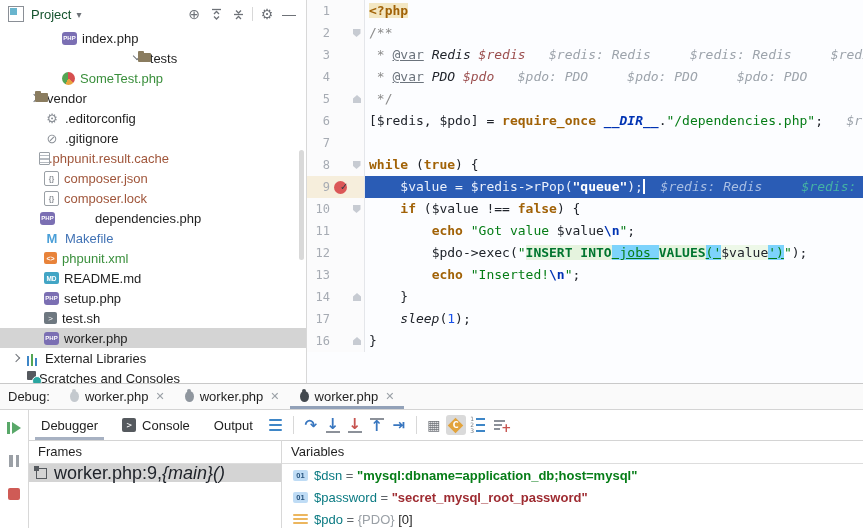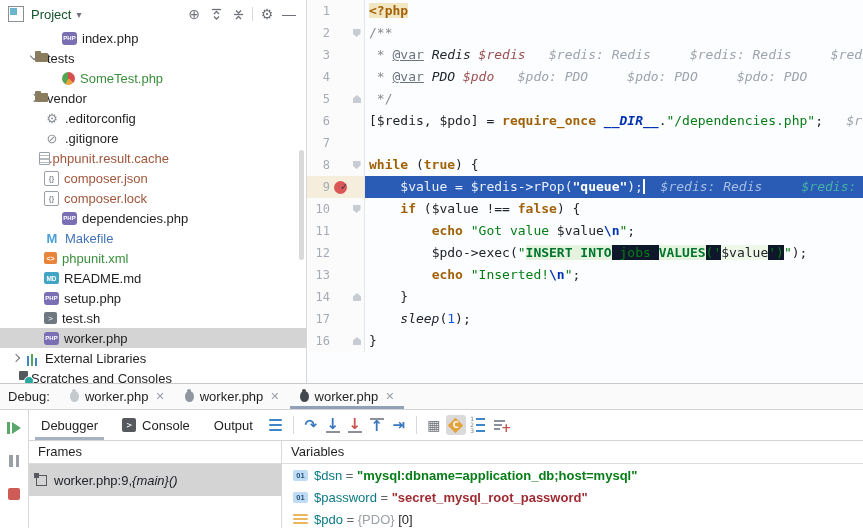--- a/index.html
+++ b/index.html
@@ -74,21 +74,21 @@
   .tk.hint{color:#9CA3AB;font-style:italic;}
   .tk.pln{color:#20242B;}
   .tk.var{color:#20242B;}
   .tk.svar{color:#20242B;}
   .tk.esc{color:#0033B3;font-weight:bold;}
   .tk.str{color:#067D17;}
   .tk.num{color:#1750EB;}
   .tk.fn{font-style:italic;color:#20242B;}
   .tk.magic{color:#0033B3;font-weight:bold;font-style:italic;}
   .tk.sqlkw{color:#00752F;font-weight:bold;background:#E5F3DE;}
-  .tk.sqlstr{color:#067D17;background:#0f172a;}
+  .tk.sqlstr{color:#067D17;background:#7dd3fc;text-decoration:underline;}
   .tk.sqlvar{color:#20242B;background:#EDF8E8;}
   .tk.xc{color:#EAF0FC;}
   .tk.xs{color:#FFFFFF;font-weight:bold;}
   .tk.xh{color:#A9BFE4;font-style:italic;}
   .tk.xht{color:#45B3A4;font-style:italic;}
   .caret{display:inline-block;width:0;border-left:2px solid #fff;height:15px;vertical-align:-3px;}
 
   
   .debug{position:absolute;left:0;top:383px;width:863px;height:145px;border-top:1px solid #C9C9C9;background:#fff;}
   .dtabs{height:25px;display:flex;align-items:stretch;background:#FAFAFA;border-bottom:1px solid #D4D4D4;font-size:13px;}
@@ -129,21 +129,21 @@
   .nlist{display:flex;flex-direction:column;gap:2px;}
   .nlist .r{display:flex;align-items:center;gap:2px;}
   .nlist .d{font-size:6px;color:#7A7F85;width:4px;line-height:4px;}
   .nlist .b{width:9px;height:2px;background:#3E86C7;}
   .awatch{position:relative;display:flex;flex-direction:column;gap:2px;}
   .awatch i{display:block;height:2px;background:#8C9199;}
   .awatch .plus{position:absolute;right:-6px;bottom:-5px;color:#C75450;font-weight:bold;font-size:12px;}
   .panes{position:absolute;left:29px;top:30px;right:0;bottom:0;display:flex;}
   .frames{width:252px;flex:none;border-right:1px solid #D8D8D8;}
   .panehead{height:23px;display:flex;align-items:center;padding-left:9px;font-size:13px;color:#1F1F1F;border-bottom:1px solid #DDDDDD;}
-  .frow{height:32px;display:flex;align-items:center;padding-left:7px;background:#D4D4D4;font-size:13px;}
+  .frow{height:18px;display:flex;align-items:center;padding-left:7px;background:#D4D4D4;font-size:18px;}
   .frameicon{width:9px;height:9px;border:1.5px solid #55595E;position:relative;margin-right:7px;flex:none;}
   .frameicon::before{content:"";position:absolute;left:-3px;top:-3px;width:5px;height:5px;background:#55595E;}
   .frow .em{font-style:italic;}
   .vars{flex:1;}
   .vrow{height:22px;display:flex;align-items:center;padding-left:11px;font-size:13px;white-space:pre;}
   .vic{width:15px;height:11px;flex:none;margin-right:6px;display:flex;align-items:center;justify-content:center;text-align:right;}
   .vic.primitive{background:#BFDCF5;border-radius:2px;color:#27547E;font-size:7.5px;font-weight:bold;}
   .vic.object{flex-direction:column;gap:1.5px;align-items:stretch;}
   .vic.object i{display:block;height:2.5px;background:#ECB65E;border-radius:1px;}
   .vname{color:#0A7A82;}
@@ -181,21 +181,21 @@
       </span>
       <span class="hsep"></span>
       <span class="hicon">⚙</span>
       <span class="hicon">—</span>
     </div>
     <div class="ptree" id="project-tree">
         <div class="trow" style="padding-left: 62px;">
           <span class="ti ti-php-file">PHP</span>
           <span class="tlabel">index.php</span>
         </div>
-        <div class="trow" style="padding-left: 26px;">
+        <div class="trow" style=" justify-content: center;">
           <span class="chev expanded"></span>
           <span class="ti ti-folder"></span>
           <span class="tlabel">tests</span>
         </div>
         <div class="trow" style="padding-left: 62px;">
           <span class="ti ti-test-file"></span>
           <span class="tlabel green">SomeTest.php</span>
         </div>
         <div class="trow" style="padding-left: 26px;">
           <span class="chev collapsed"></span>
@@ -215,21 +215,21 @@
           <span class="tlabel ignored">.phpunit.result.cache</span>
         </div>
         <div class="trow" style="padding-left: 44px;">
           <span class="ti ti-json-file">{}</span>
           <span class="tlabel ignored">composer.json</span>
         </div>
         <div class="trow" style="padding-left: 44px; text-align: center;">
           <span class="ti ti-json-file">{}</span>
           <span class="tlabel ignored">composer.lock</span>
         </div>
-        <div class="trow" style="padding-left: 62px;">
+        <div class="trow" style="padding-left: 40px; gap: 35px;">
           <span class="ti ti-php-file">PHP</span>
           <span class="tlabel">dependencies.php</span>
         </div>
         <div class="trow" style="padding-left: 44px;">
           <span class="ti ti-makefile">M</span>
           <span class="tlabel modified">Makefile</span>
         </div>
         <div class="trow" style="padding-left: 44px;">
           <span class="ti ti-phpunit-xml">&lt;&gt;</span>
           <span class="tlabel green">phpunit.xml</span>
@@ -252,21 +252,21 @@
         </div>
         <div class="trow" style="padding-left: 8px;">
           <span class="chev collapsed"></span>
           <span class="ti ti-libraries">
             <i></i>
             <i></i>
             <i></i>
           </span>
           <span class="tlabel">External Libraries</span>
         </div>
-        <div class="trow" style="padding-left: 26px;">
+        <div class="trow" style="padding-left: 34px;">
           <span class="ti ti-scratches"></span>
           <span class="tlabel">Scratches and Consoles</span>
         </div>
       </div>
     <div class="pscroll"></div>
   </div>
 
   <div class="editor" id="editor">
       <div class="eline">
         <div class="gcell">

